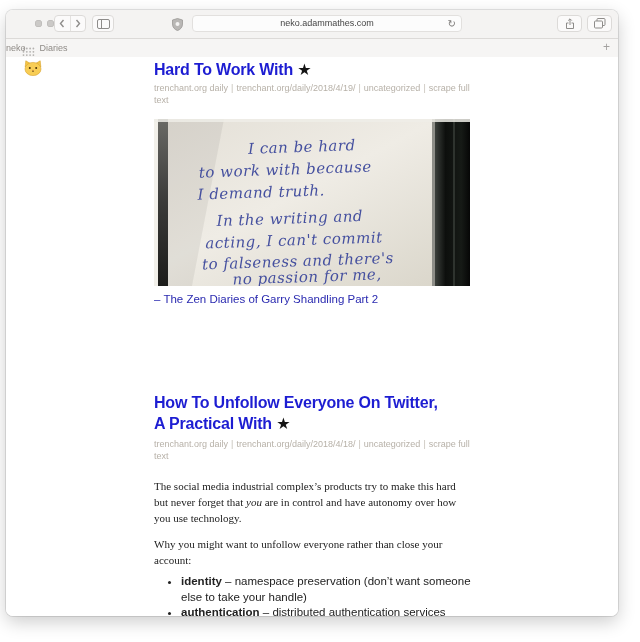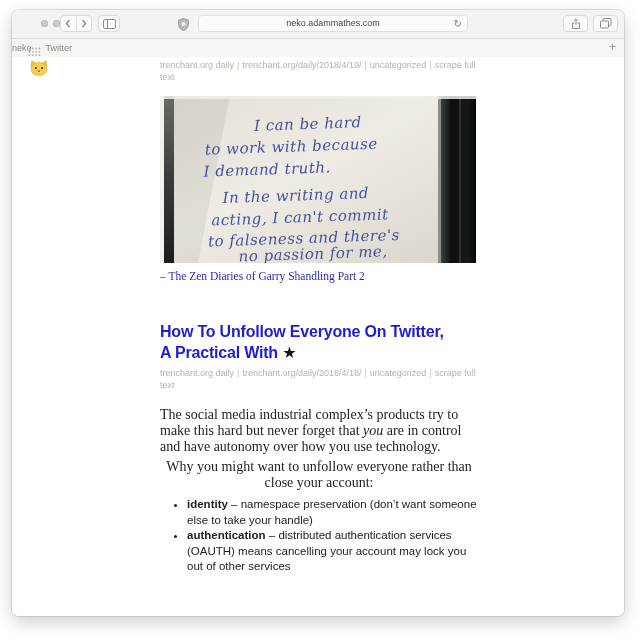--- a/index.html
+++ b/index.html
@@ -2,21 +2,21 @@
 <html><head>
 <meta charset="utf-8">
 <style>
   html,body{margin:0;padding:0;}
   body{
     width:640px;height:642px;background:#ffffff;overflow:hidden;
     font-family:"Liberation Sans",sans-serif;
     -webkit-font-smoothing:antialiased;
   }
   .window{
-    position:absolute;left:12px;top:10px;width:612px;height:606px;
+    position:absolute;left:6px;top:10px;width:612px;height:606px;
     background:#ffffff;border-radius:7px;overflow:hidden;
     box-shadow:0 0 0 1px rgba(0,0,0,0.10),0 6px 18px rgba(0,0,0,0.20);
   }
   
   .toolbar{
     position:relative;height:28px;background:#f4f3f2;
     border-bottom:1px solid #dcdad8;
   }
   .tl{position:absolute;top:10px;width:7px;height:7px;border-radius:50%;
       background:#cbc9c7;box-shadow:inset 0 0 0 0.5px #b6b4b2;}
@@ -63,40 +63,40 @@
   .content{
     position:absolute;left:0;right:0;top:47px;bottom:0;background:#ffffff;overflow:hidden;
   }
   .avatar{position:absolute;left:18px;top:3px;}
   .article{position:absolute;left:148px;top:0;width:318px;}
   .posttitle{
     font-weight:bold;font-size:16px;line-height:20px;letter-spacing:-0.2px;
     color:#1d1dd2;margin:0;
   }
   .posttitle.first{margin-top:3px;}
-  .posttitle.second{margin-top:38px;line-height:21px;}
+  .posttitle.second{margin-top:86px;line-height:21px;}
   .star{color:#141414;font-weight:normal;}
   .meta{
     font-family:Liberation Sans, sans-serif;font-size:9px;line-height:12px;
     color:#b7b1a8;margin-top:2px;
   }
   .meta .sep{padding:0 3px;color:#c6c1b9;}
   .meta a, .meta .mitem{color:#b7b1a8;text-decoration:none;}
   .photo{margin-top:13px;width:316px;height:167px;line-height:0;}
   .caption{
-    font-family:Liberation Serif, serif;font-size:11.5px;line-height:14px;
+    font-family:Liberation Sans, sans-serif;font-size:11.5px;line-height:14px;
     color:#2a2ab0;margin-top:6px;
   }
   .meta2{margin-top:4px;}
   .para{
-    font-family:"Liberation Serif",serif;font-size:14px;line-height:16px;
+    font-family:"Liberation Serif",serif;font-size:11px;line-height:16px;
     color:#222222;margin:0;
   }
   .p1{margin-top:16px;}
-  .p2{margin-top:4px;text-align:center;}
+  .p2{margin-top:10px;}
   .bullets{
     font-family:Liberation Sans, sans-serif;font-size:11.5px;line-height:15.5px;
     color:#222222;margin:6px 0 0 0;padding-left:27px;
   }
   .bullets li{margin:0;padding:0;}
   .term{font-weight:bold;}
   .em{font-style:italic;}
 </style>
 </head>
 <body>
@@ -170,41 +170,42 @@
             <circle cx="11.4" cy="4.8" r="0.9"></circle>
           <circle cx="1.5" cy="8.1" r="0.9"></circle>
             <circle cx="4.8" cy="8.1" r="0.9"></circle>
             <circle cx="8.1" cy="8.1" r="0.9"></circle>
             <circle cx="11.4" cy="8.1" r="0.9"></circle>
         </g>
       </svg>
     </span>
     <span class="bm-center">
       <span class="bm-item">neko</span>
-      <span class="bm-item">Twitter</span>
+      <span class="bm-item">Diaries</span>
     </span>
     <span class="newtab">+</span>
   </div>
 
   <div class="content">
 
     <span class="avatar">
       <svg width="18" height="16" viewBox="0 0 18 16">
         <polygon points="1.2,7 1.8,0.8 6.5,3.6" fill="#f6c645" stroke="#d9a32b" stroke-width="0.6"></polygon>
         <polygon points="16.8,7 16.2,0.8 11.5,3.6" fill="#f6c645" stroke="#d9a32b" stroke-width="0.6"></polygon>
         <ellipse cx="9" cy="9" rx="8" ry="6.6" fill="#f8cd55" stroke="#d9a32b" stroke-width="0.6"></ellipse>
         <circle cx="5.8" cy="8" r="1" fill="#4a3308"></circle>
         <circle cx="12.2" cy="8" r="1" fill="#4a3308"></circle>
         <path d="M8 11 Q9 12 10 11" fill="none" stroke="#4a3308" stroke-width="0.7"></path>
         <circle cx="9" cy="10.4" r="0.6" fill="#c77b3a"></circle>
       </svg>
     </span>
 
     <div class="article">
 
+      <h1 class="posttitle first"><span>Hard To Work With</span> <span class="star">★</span></h1>
 
       <div class="meta">
         <span class="mitem">trenchant.org daily</span><span class="sep">|</span><span class="mitem">trenchant.org/daily/2018/4/19/</span><span class="sep">|</span><span class="mitem">uncategorized</span><span class="sep">|</span><span class="mitem">scrape full text</span>
       </div>
 
       <div class="photo">
         <svg width="316" height="167" viewBox="0 0 316 167">
           <defs>
             <linearGradient id="paper" x1="0" y1="0" x2="1" y2="1">
               <stop offset="0" stop-color="#e3dfd6"></stop>

